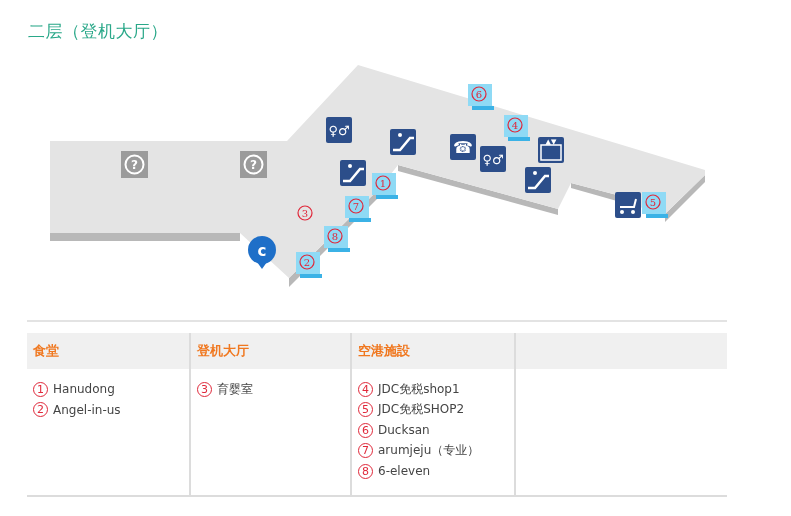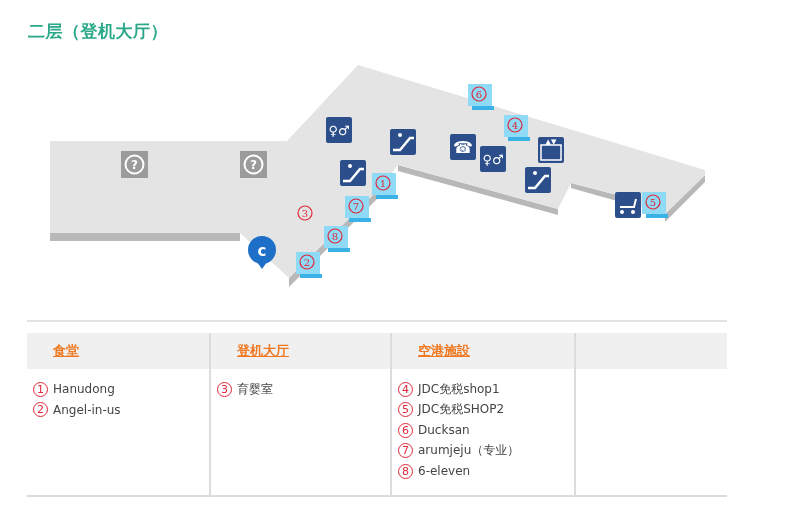--- a/index.html
+++ b/index.html
@@ -1,23 +1,23 @@
 <!DOCTYPE html>
 <html><head>
 <meta charset="utf-8">
 <style>
   html, body { margin: 0; padding: 0; background: #fff; }
   body { width: 791px; height: 516px; position: relative; overflow: hidden;
          font-family: "DejaVu Sans", "Liberation Sans", sans-serif; }
-  .title { position: absolute; left: 28px; top: 20px; font-size: 17px; font-weight: bold; color: #2aa889; letter-spacing: 0.5px; }
+  .title { position: absolute; left: 28px; top: 20px; font-size: 17px; font-weight: normal; color: #2aa889; letter-spacing: 0.5px; }
   .map { position: absolute; left: 0; top: 50px; width: 791px; height: 260px; }
   .table-top-line { position: absolute; left: 27px; top: 320px; width: 700px; height: 2px; background: #e3e3e3; }
   table.legend { position: absolute; left: 27px; top: 333px; width: 700px; border-collapse: collapse; }
-  table.legend th { background: #f0f0f0; height: 34px; text-align: left; padding-left: 26px; font-size: 13px;
-                    color: #f07820; font-weight: bold; border-left: 2px solid #dcdcdc; text-decoration: underline; }
+  table.legend th { background: #f0f0f0; height: 34px; text-align: left; padding-left: 6px; font-size: 13px;
+                    color: #f07820; font-weight: bold; border-left: 2px solid #dcdcdc; }
   table.legend th:first-child { border-left: none; }
   table.legend td { vertical-align: top; padding: 10px 0 12px 6px; border-left: 2px solid #dcdcdc; height: 104px;
                     border-bottom: 2px solid #dcdcdc; }
   table.legend td:first-child { border-left: none; }
   .item { display: flex; align-items: center; height: 20.5px; font-size: 12px; color: #444; }
   .num { display: inline-flex; align-items: center; justify-content: center; width: 15px; height: 15px;
          border: 1.3px solid #e0283a; border-radius: 50%; color: #e0283a; font-size: 11px; margin-right: 5px; box-sizing: border-box; }
 </style>
 </head>
 <body>

